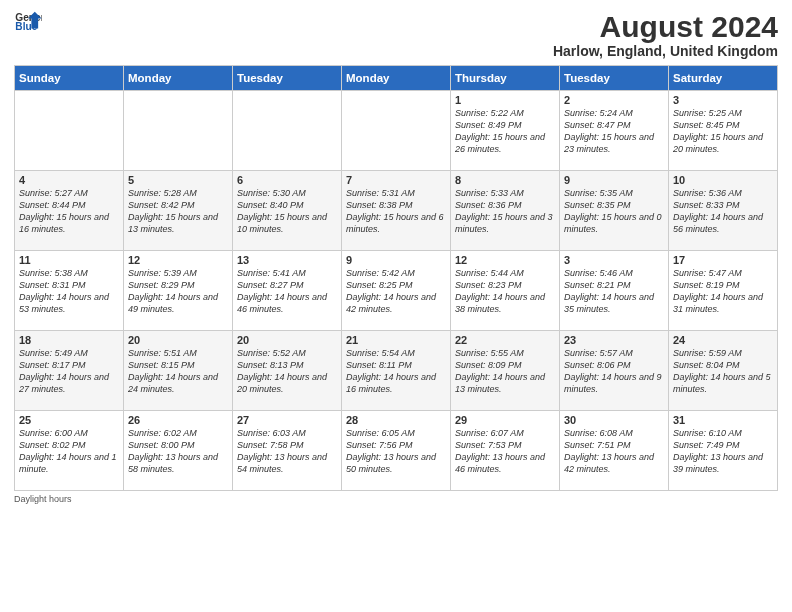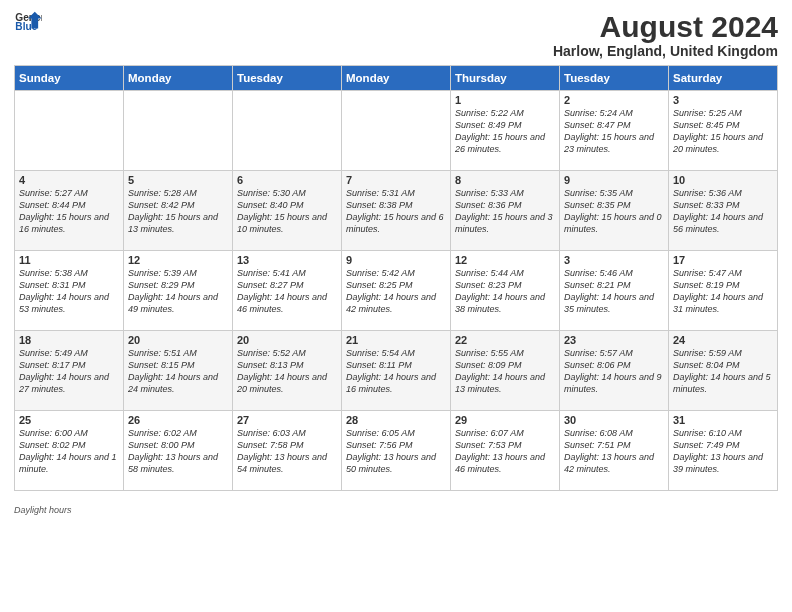--- a/index.html
+++ b/index.html
@@ -82,23 +82,22 @@
       line-height: 1.35;
       color: #333;
       font-style: italic;
     }
     .empty-cell {
       background: #fff !important;
     }
     .footer-note {
       font-size: 9px;
       color: #555;
-      margin-top: 14px;
+      margin-top: 3px;
       text-align: left;
-      font-style: italic;
     }
   </style>
 </head>
 <body>
 
 <div class="container">
   <div class="header-row">
     <div class="logo">
       <svg class="logo-icon" viewBox="0 0 32 26" xmlns="http://www.w3.org/2000/svg">
         <text x="1" y="13" font-size="12" font-weight="bold" fill="#333">General</text>

